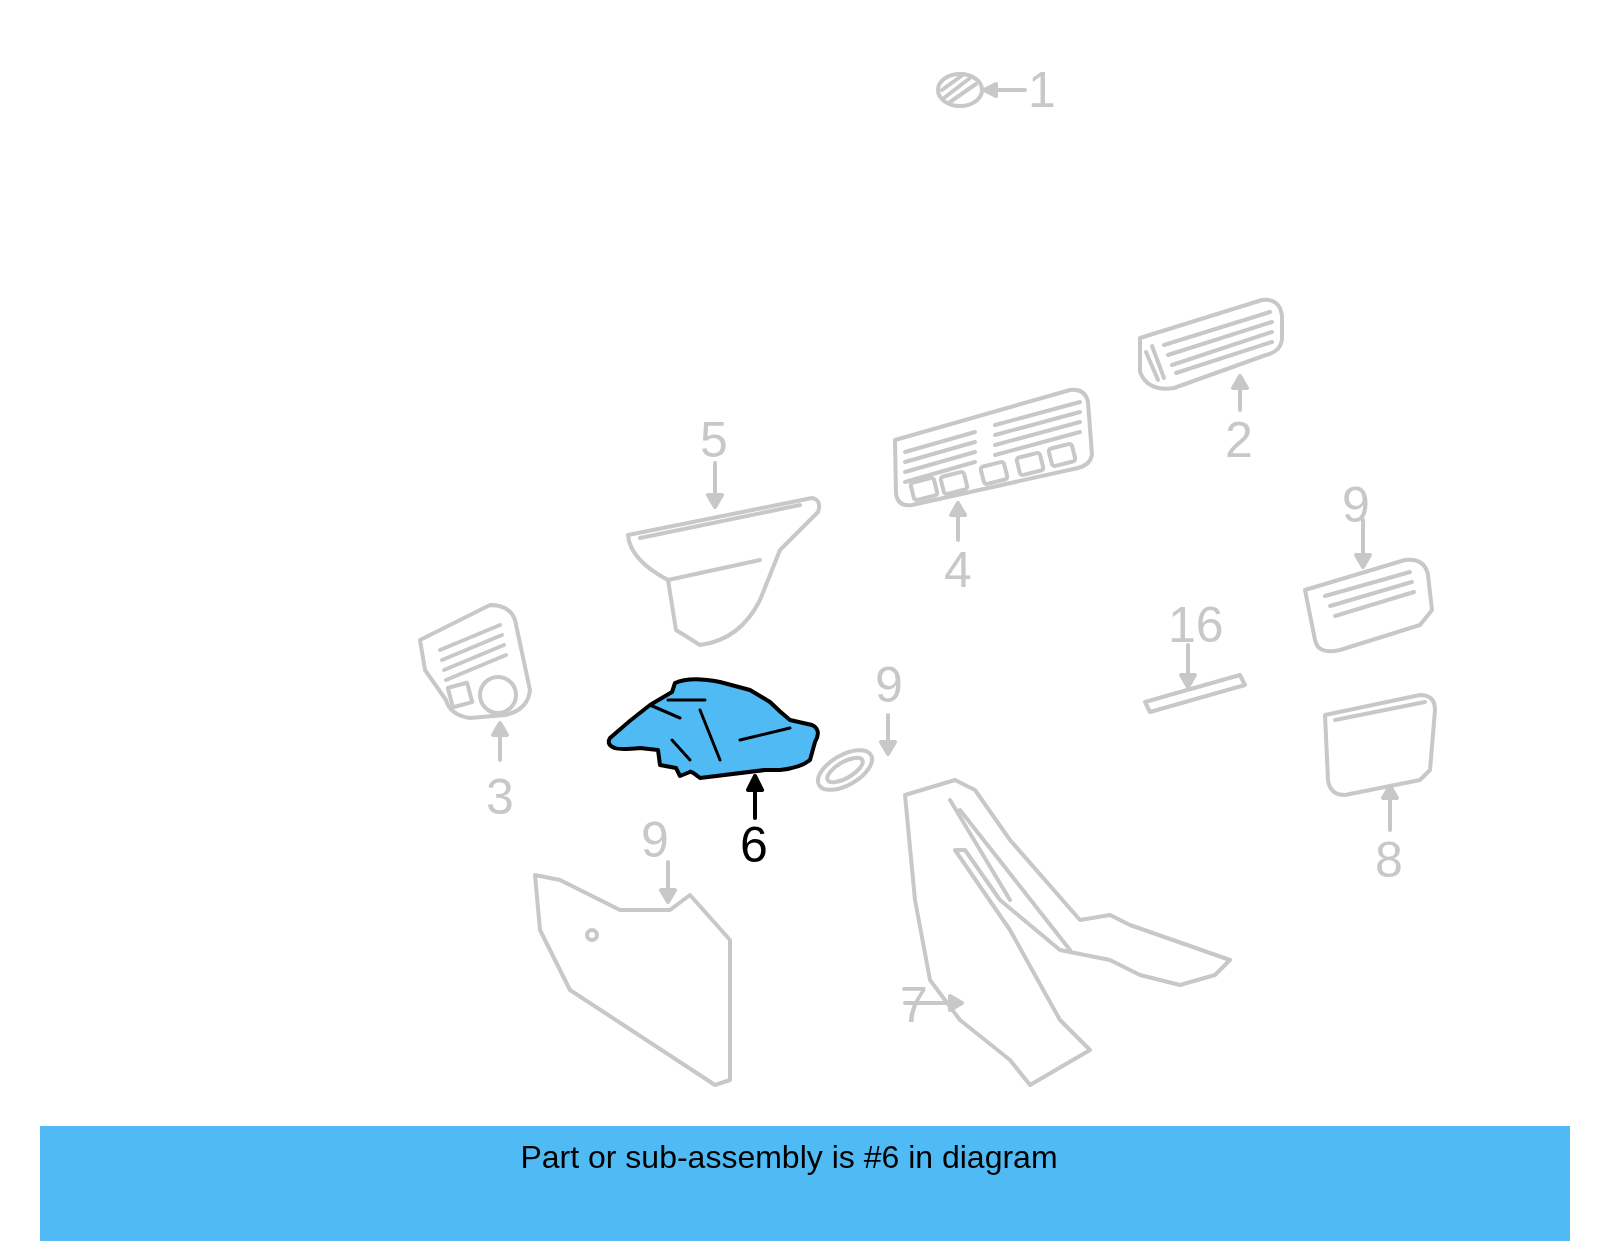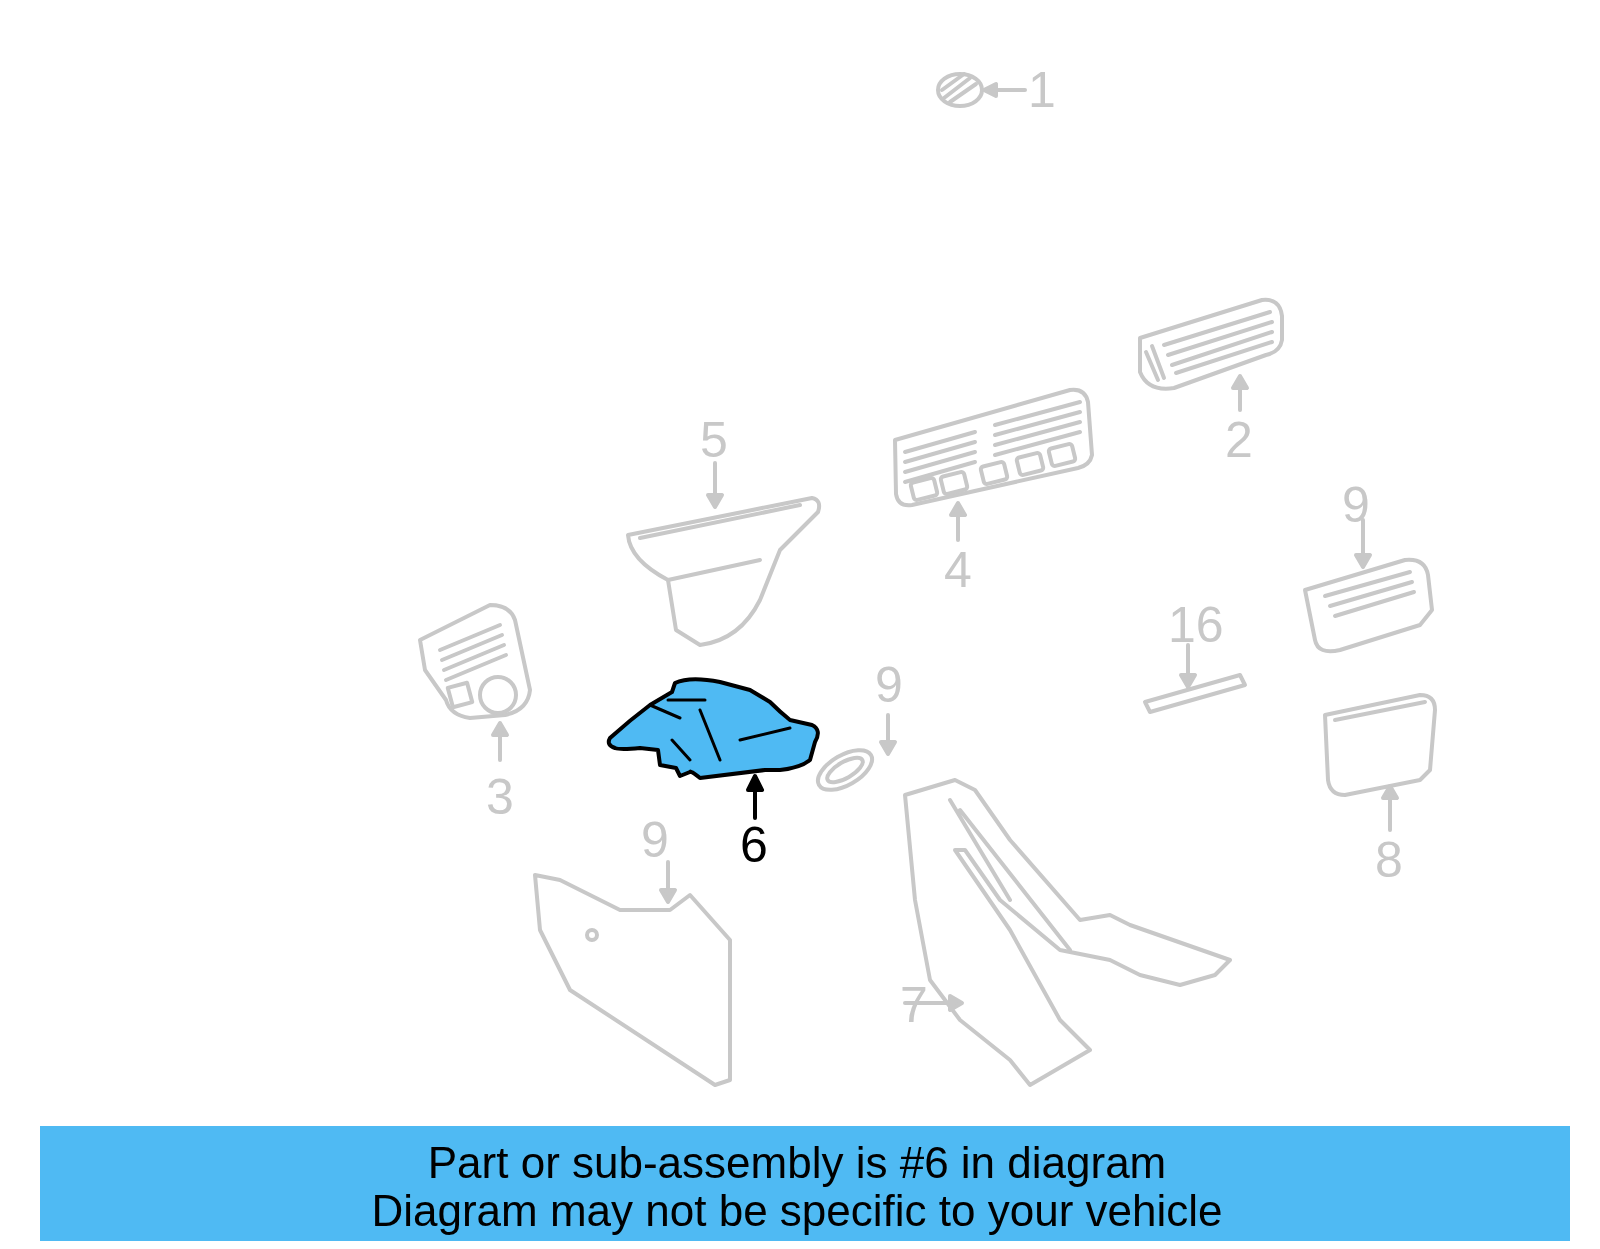--- a/index.html
+++ b/index.html
@@ -1,21 +1,21 @@
 <!DOCTYPE html>
 <html><head>
 <meta charset="utf-8">
 <style>
   html, body { margin:0; padding:0; background:#ffffff; }
   body { width:1600px; height:1249px; position:relative; overflow:hidden; font-family:"Liberation Sans", sans-serif; }
   #diagram { position:absolute; left:0; top:0; width:1600px; height:1249px; }
   .callout { position:absolute; font-family:"Liberation Sans", sans-serif; font-size:50px; line-height:1; color:#c8c8c8; }
   .callout.active { color:#000000; }
   #banner { position:absolute; left:40px; top:1126px; width:1530px; height:115px; background:#4fbaf3; }
-  #banner .line { position:absolute; left:12px; width:1490px; text-align:center; font-size:44px; color:#000; line-height:1; }
+  #banner .line { position:absolute; left:4px; width:1490px; text-align:center; font-size:32px; color:#000; line-height:1; }
   #banner .l1 { top:15px; }
   #banner .l2 { top:63px; }
 </style>
 </head>
 <body>
 
 <svg id="diagram" viewBox="0 0 1600 1249" xmlns="http://www.w3.org/2000/svg">
   <g fill="none" stroke="#c8c8c8" stroke-width="4" stroke-linejoin="round" stroke-linecap="round">
 
     <g>
@@ -121,14 +121,13 @@
 <div class="callout active" style="left:740px; top:820px;">6</div>
 <div class="callout" style="left:900px; top:980px;">7</div>
 <div class="callout" style="left:1375px; top:835px;">8</div>
 <div class="callout" style="left:875px; top:660px;">9</div>
 <div class="callout" style="left:1342px; top:480px;">9</div>
 <div class="callout" style="left:1168px; top:600px;">16</div>
 <div class="callout" style="left:641px; top:815px;">9</div>
 
 <div id="banner">
   <div class="line l1">Part or sub-assembly is #6 in diagram</div>
-  <div class="line l2">Diagram may not be specific to your vehicle</div>
 </div>
 
 </body></html>

